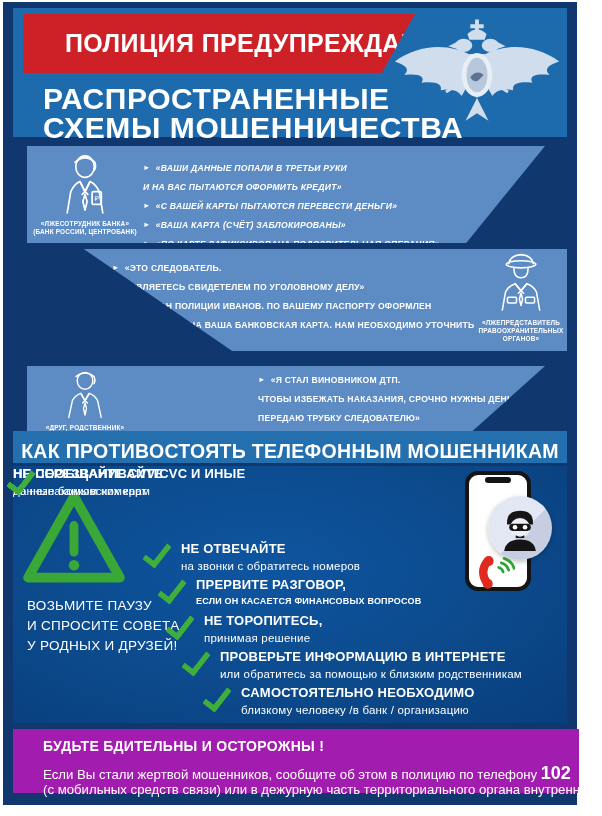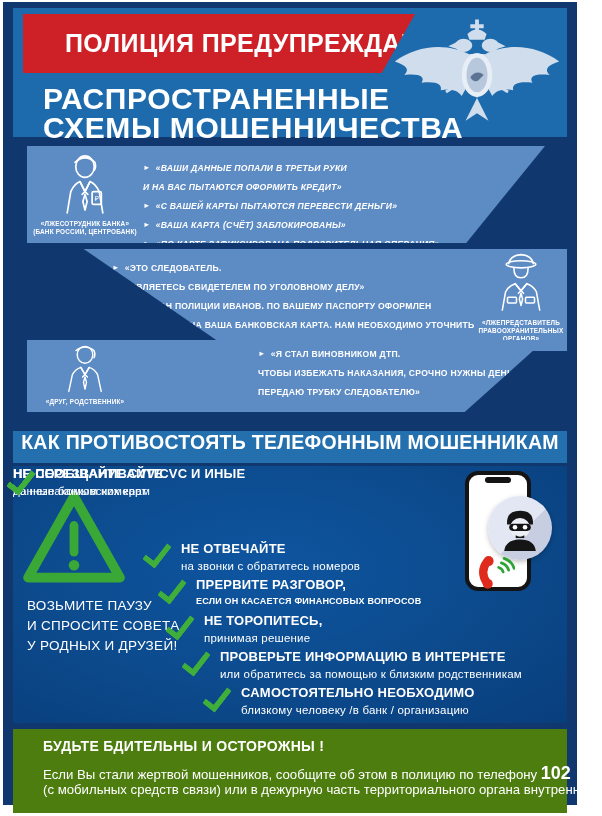--- a/index.html
+++ b/index.html
@@ -14,29 +14,29 @@
               display:flex;align-items:center;padding-left:42px;box-sizing:border-box;}
   .red-banner span{color:#fff;font-weight:bold;font-size:25px;letter-spacing:.4px;white-space:nowrap;}
   .main-title{position:absolute;left:30px;top:76px;z-index:2;color:#fff;font-size:30px;
               font-weight:bold;line-height:29px;letter-spacing:.6px;}
   .eagle{position:absolute;left:378px;top:8px;z-index:2;}
 
   
   .band{position:absolute;background:#5d8bc4;color:#fff;}
   .band1{left:24px;top:144px;width:518px;height:97px;clip-path:polygon(0 0,100% 0,84.8% 100%,0 100%);}
   .band2{left:24px;top:247px;width:540px;height:102px;clip-path:polygon(10.5% 0,100% 0,100% 100%,38% 100%);}
-  .band3{left:24px;top:338px;width:518px;height:72px;clip-path:polygon(0 0,100% 0,84.5% 100%,0 100%);}
+  .band3{left:24px;top:364px;width:518px;height:72px;clip-path:polygon(0 0,100% 0,84.5% 100%,0 100%);}
   .persona{position:absolute;width:116px;text-align:center;}
   .persona .plabel{font-size:6.4px;font-weight:bold;line-height:8px;letter-spacing:.2px;color:#fff;}
   .quotes{position:absolute;font-size:8.6px;font-weight:bold;letter-spacing:.25px;line-height:19px;white-space:nowrap;}
   .qline .blt{display:inline-block;font-size:7.5px;margin-right:5px;transform:translateY(-1px);}
 
   
   .howto-band{position:absolute;left:10px;top:429px;width:554px;height:32px;background:#2470af;
-              display:flex;align-items:flex-start;justify-content:center;}
+              display:flex;align-items:flex-end;justify-content:center;}
   .howto-band span{color:#fff;font-weight:bold;font-size:19.5px;letter-spacing:.3px;white-space:nowrap;}
 
   .body-panel{position:absolute;left:10px;top:464px;width:554px;height:257px;
               background:radial-gradient(ellipse at 45% 40%, #0e55a0 0%, #0c4a8c 55%, #093e7c 100%);}
   .chk-item{position:absolute;color:#fff;white-space:nowrap;}
   .chk-title{font-size:13px;font-weight:bold;letter-spacing:.2px;}
   .chk-sub{font-size:11.5px;margin-top:4px;letter-spacing:.2px;}
   .chk-sub.caps{font-size:9px;font-weight:bold;}
   .checkmark{position:absolute;width:10px;height:22px;border-right:6px solid #3fae3a;
              border-bottom:6px solid #3fae3a;transform:rotate(38deg);border-radius:2px;}
@@ -56,21 +56,21 @@
   .phone{position:absolute;left:452px;top:5px;width:66px;height:120px;background:#fff;
          border:4px solid #141414;border-radius:13px;box-sizing:border-box;}
   .phone-notch{position:absolute;left:50%;top:2px;transform:translateX(-50%);
                width:26px;height:6px;background:#141414;border-radius:3px;}
   .avatar{position:absolute;left:475px;top:30px;width:64px;height:64px;border-radius:50%;
           background:linear-gradient(135deg,#e3e7f3 55%,#c7cee2 55%);
           box-shadow:0 2px 5px rgba(0,0,0,.25);display:flex;align-items:center;justify-content:center;}
   .handset{position:absolute;left:462px;top:86px;}
 
   
-  .footer-panel{position:absolute;left:10px;top:727px;width:554px;height:84px;background:#4d7c0f;color:#fff;}
+  .footer-panel{position:absolute;left:10px;top:727px;width:554px;height:64px;background:#a21caf;color:#fff;padding-left:12px;}
   .footer-head{position:absolute;left:30px;top:9px;font-size:14px;font-weight:bold;letter-spacing:.3px;}
   .footer-line1{position:absolute;left:30px;top:34px;font-size:13.2px;white-space:nowrap;}
   .footer-line1 b{font-size:18px;}
   .footer-line2{position:absolute;left:30px;top:53px;font-size:13.2px;white-space:nowrap;}
 </style>
 </head>
 <body>
 
 <div class="page">
  <div class="poster">

